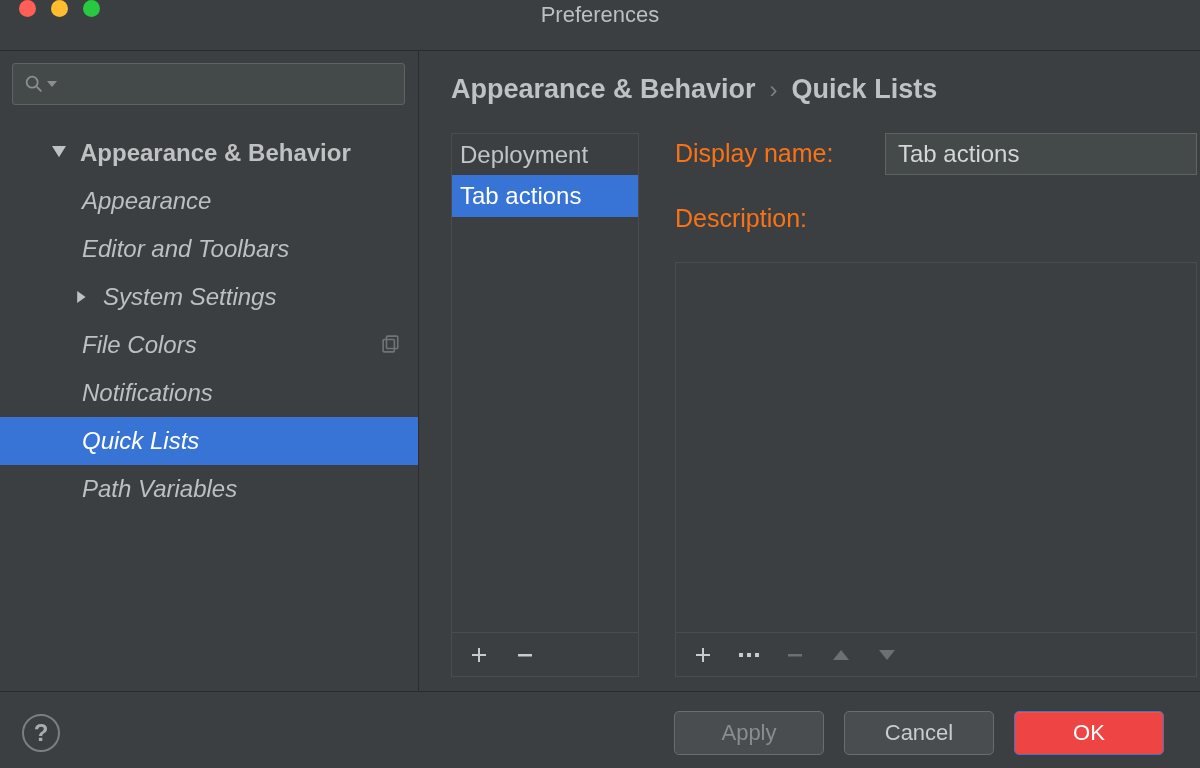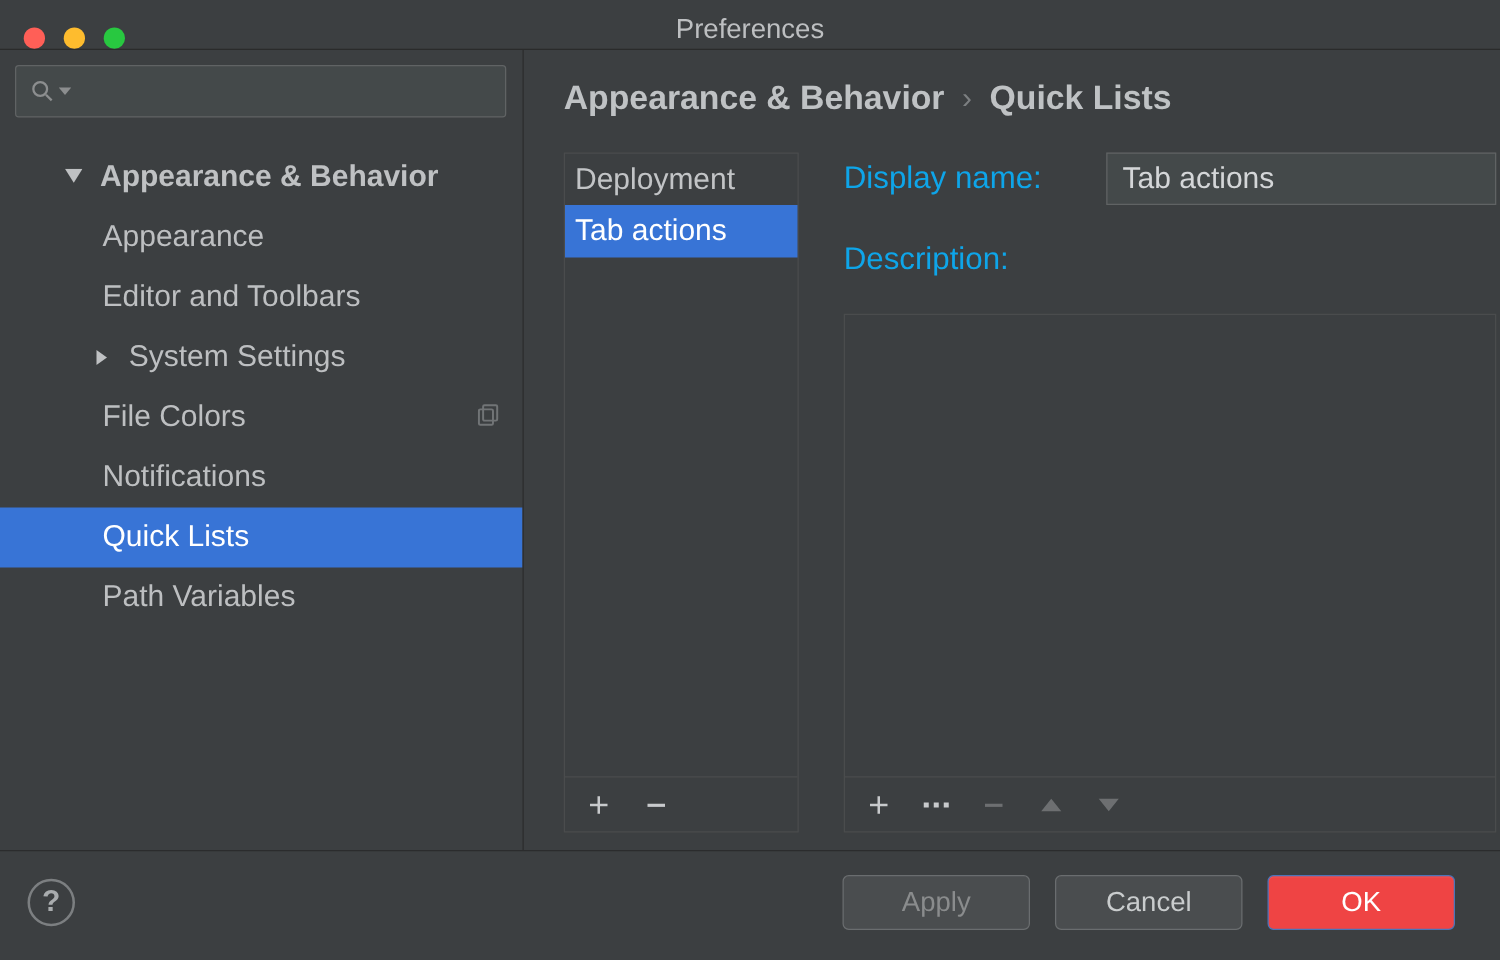--- a/index.html
+++ b/index.html
@@ -17,21 +17,21 @@
     --green:#28c840;
   }
   *{box-sizing:border-box;}
   body{
     margin:0;padding:0;width:1200px;height:768px;
     font-family:"Helvetica Neue","Segoe UI",Arial,sans-serif;
     font-size:22px;background:var(--bg);color:var(--text);
     overflow:hidden;line-height:1.4;
   }
   .titlebar{
-    height:40px;display:flex;align-items:flex-end;
+    height:51px;display:flex;align-items:flex-start;
     border-bottom:1px solid #2a2b2b;
     background:var(--bg);position:relative;
   }
   .traffic{display:flex;gap:15px;margin-left:19px;}
   .dot{width:17px;height:17px;border-radius:50%;}
   .dot.red{background:var(--red);}
   .dot.yellow{background:var(--yellow);}
   .dot.green{background:var(--green);}
   .win-title{
     position:absolute;left:50%;transform:translateX(-50%);
@@ -47,21 +47,21 @@
     width:100%;height:42px;background:#44494a;border:1px solid #606364;
     border-radius:3px;display:flex;align-items:center;padding:0 10px;
   }
   .search svg{flex:0 0 auto;}
   .nav{flex:1 1 auto;overflow:auto;padding-top:14px;}
   .nav-row{
     display:flex;align-items:center;height:48px;cursor:default;
     padding-left:18px;padding-right:18px;font-size:24px;
   }
   .nav-row.cat{font-weight:700;color:#bfc1c3;}
-  .nav-row.item{padding-left:82px;}
+  .nav-row.item{padding-left:82px;font-style:italic;}
   .nav-row.item-1{padding-left:52px;}
   .nav-row.sel{background:var(--sel);color:#fff;}
   .arrow{
     width:14px;height:14px;margin-right:14px;display:inline-flex;
     align-items:center;justify-content:center;flex:0 0 14px;
   }
   .arrow svg{display:block;}
   .trail-icon{margin-left:auto;opacity:.55;}
   .main{flex:1 1 auto;display:flex;flex-direction:column;padding:20px 18px 14px 32px;}
   .crumbs{font-size:27px;font-weight:700;color:#bfc2c4;display:flex;align-items:center;gap:14px;margin-bottom:24px;}
@@ -78,21 +78,21 @@
     height:44px;border-top:1px solid #4a4c4d;display:flex;align-items:center;
     padding:0 4px;gap:0;
   }
   .tb-btn{
     width:46px;height:100%;display:flex;align-items:center;justify-content:center;
     color:#b6b9bb;
   }
   .tb-btn.dim{opacity:.35;}
   .detail{flex:1 1 auto;display:flex;flex-direction:column;min-width:0;}
   .form-row{display:flex;align-items:center;margin-bottom:26px;gap:18px;}
-  .form-label{width:192px;flex:0 0 192px;font-size:25px;color:#0ea5e9;}
+  .form-label{width:192px;flex:0 0 192px;font-size:25px;color:#f97316;}
   .text-input{
     height:42px;border:1px solid #606364;background:#44494a;color:#d4d6d8;
     font-size:24px;padding:0 12px;flex:0 0 312px;width:312px;border-radius:0;
     font-family:inherit;outline:none;
   }
   .actions-panel{
     flex:1 1 auto;border:1px solid #4a4c4d;display:flex;flex-direction:column;
     min-height:0;
   }
   .actions-list{flex:1 1 auto;}

